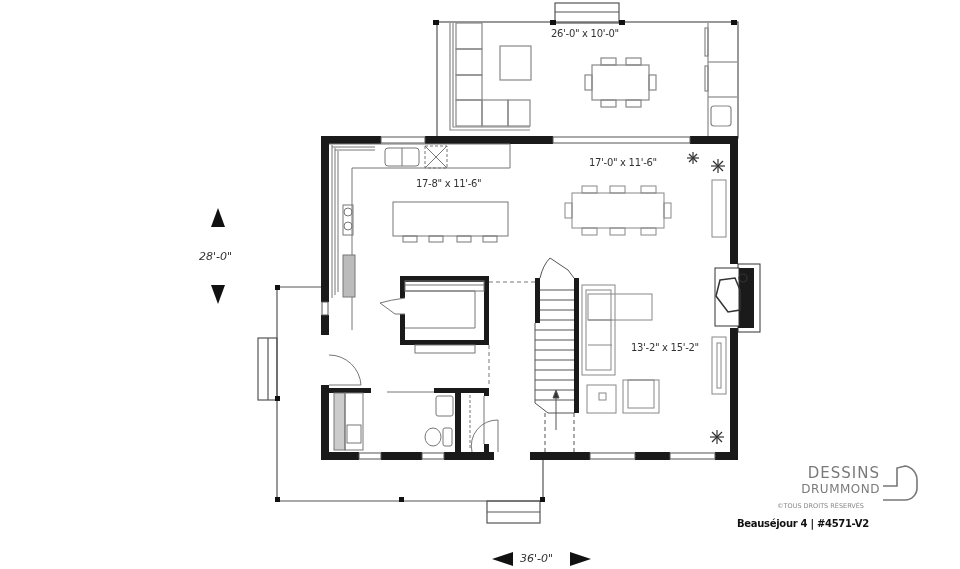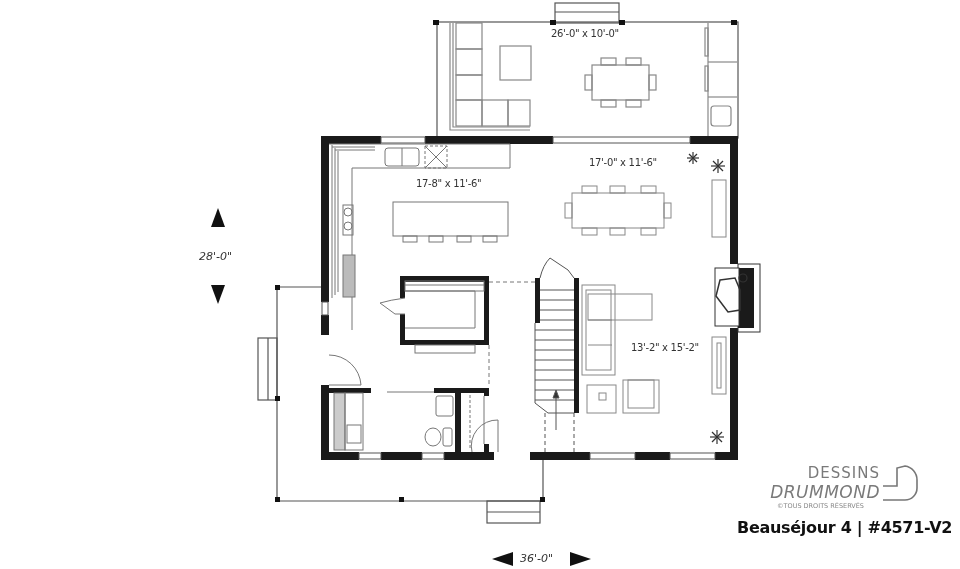--- a/index.html
+++ b/index.html
@@ -2,23 +2,23 @@
 <html><head>
 <meta charset="utf-8">
 <style>
   html,body{margin:0;padding:0;background:#ffffff;}
   body{width:960px;height:569px;position:relative;overflow:hidden;font-family:"Liberation Sans",sans-serif;}
   #plan{position:absolute;left:0;top:0;width:960px;height:569px;}
   .dim{position:absolute;font-family:"DejaVu Sans",sans-serif;font-style:italic;color:#333;font-size:11px;white-space:nowrap;}
   .room-label{position:absolute;font-family:"DejaVu Sans",sans-serif;font-size:10px;color:#333;white-space:nowrap;letter-spacing:-0.3px;}
   .logo{position:absolute;left:752px;top:462px;width:200px;height:80px;}
   .logo-l1{position:absolute;right:90px;top:2px;font-size:15px;color:#7a7a7a;letter-spacing:1px;font-family:"DejaVu Sans",sans-serif;}
-  .logo-l2{position:absolute;right:90px;top:20px;font-size:17px;color:#7a7a7a;letter-spacing:0.5px;font-family:"DejaVu Sans",sans-serif;font-style:italic;}
+  .logo-l2{position:absolute;right:90px;top:20px;font-size:12px;color:#7a7a7a;letter-spacing:0.5px;font-family:"DejaVu Sans",sans-serif;}
   .logo-l3{position:absolute;right:90px;top:40px;font-size:6.5px;color:#888;font-family:"DejaVu Sans",sans-serif;}
-  .plan-title{position:absolute;left:737px;top:518px;font-size:16px;font-weight:bold;color:#111;font-family:"DejaVu Sans",sans-serif;letter-spacing:-0.3px;}
+  .plan-title{position:absolute;left:737px;top:518px;font-size:10px;font-weight:bold;color:#111;font-family:"DejaVu Sans",sans-serif;letter-spacing:-0.3px;}
 </style>
 </head>
 <body>
 
 <svg id="plan" viewBox="0 0 960 569" xmlns="http://www.w3.org/2000/svg">
 
   <g fill="none" stroke="#555" stroke-width="1.2">
     <rect x="437" y="22" width="301" height="116"></rect>
     <rect x="555" y="3" width="64" height="20"></rect>
     <line x1="555" y1="12" x2="619" y2="12"></line>

